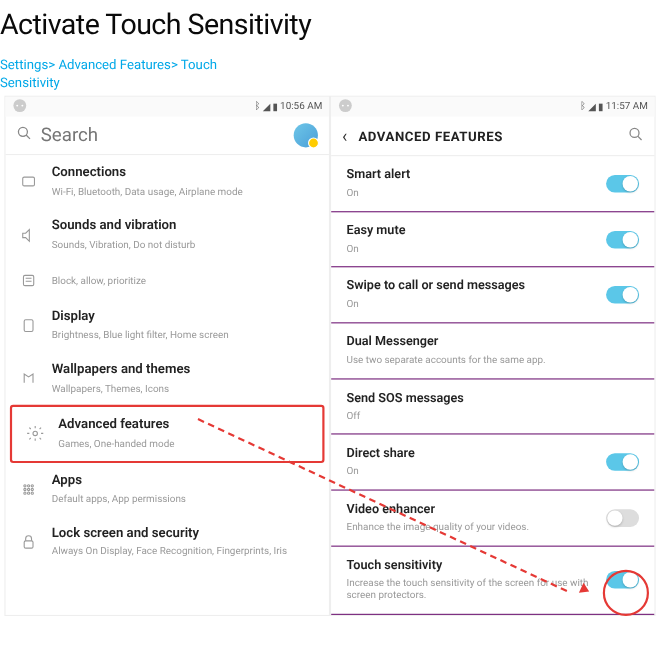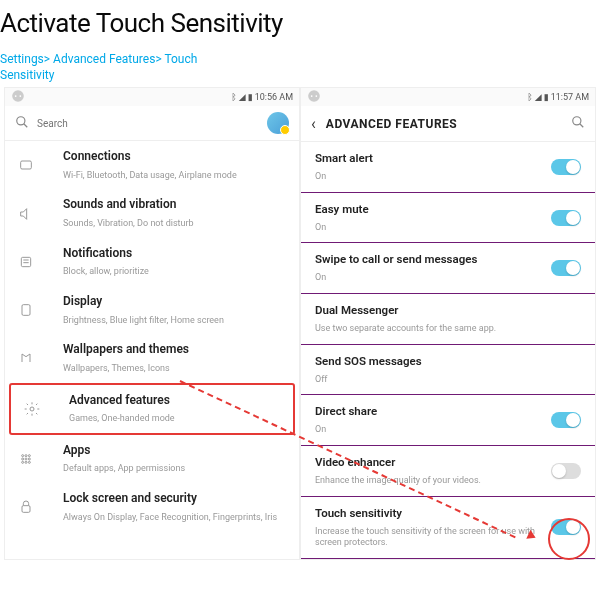--- a/index.html
+++ b/index.html
@@ -8,25 +8,25 @@
 .header{text-align:left;padding:8px 0 4px}
 .title{font-size:26px;font-weight:400;color:#0a0a0a;letter-spacing:-0.5px}
 .breadcrumb{font-size:12px;color:#00a8e8;margin-top:14px;line-height:1.3}
 .phones{display:flex;gap:0;padding:0 4px}
 .phone{flex:1;background:#fff;border:1px solid #eee;position:relative}
 .statusbar{height:18px;display:flex;align-items:center;justify-content:space-between;padding:0 6px;font-size:9px;color:#555;background:#fafafa}
 .status-left,.status-right{display:flex;align-items:center;gap:2px}
 .status-icon{font-size:9px}
 .searchbar{display:flex;align-items:center;padding:6px 10px;gap:8px;border-bottom:1px solid #eee}
 .search-icon{color:#888;font-size:14px}
-.search-input{flex:1;border:none;outline:none;font-size:10px;color:#888;background:transparent}
+.search-input{flex:1;border:none;outline:none;font-size:17px;color:#888;background:transparent}
 .avatar{width:22px;height:22px;border-radius:50%;background:linear-gradient(135deg,#6ec6e8 0%,#4a9fd8 100%);position:relative}
 .avatar::after{content:'';position:absolute;bottom:-1px;right:-1px;width:8px;height:8px;border-radius:50%;background:#ffcc00;border:1px solid #fff}
 .list{overflow:hidden}
-.item{display:flex;align-items:center;padding:8px 12px;gap:28px;position:relative}
+.item{display:flex;align-items:center;padding:8px 12px;gap:12px;position:relative}
 .item-icon{width:18px;height:18px;display:flex;align-items:center;justify-content:center;color:#888;flex-shrink:0}
 .item-icon svg{width:16px;height:16px;stroke:#999;fill:none;stroke-width:1.5}
 .item-text{flex:1;min-width:0}
 .item-title{font-size:12px;font-weight:600;color:#222;line-height:1.3}
 .item-sub{font-size:9px;color:#999;line-height:1.3;margin-top:5px}
 .highlight{border:2px solid #e53935;border-radius:3px;margin:0 4px}
 .topbar{display:flex;align-items:center;padding:8px 10px;gap:10px;border-bottom:1px solid #eee}
 .back-arrow{font-size:16px;color:#333}
 .topbar-title{flex:1;font-size:12px;font-weight:700;letter-spacing:0.5px;color:#222}
 .search-icon-right{color:#888;font-size:14px}
@@ -112,21 +112,20 @@
         </div>
         <div class="item">
           <span class="item-icon">
               <svg viewBox="0 0 24 24">
                 <rect x="5" y="5" width="14" height="14" rx="2"></rect>
                 <line x1="8" y1="9" x2="16" y2="9"></line>
                 <line x1="8" y1="13" x2="16" y2="13"></line>
               </svg>
             </span>
           <div class="item-text">
-              <div class="item-title">Notifications</div>
               <div class="item-sub">Block, allow, prioritize</div>
             </div>
         </div>
         <div class="item">
           <span class="item-icon">
               <svg viewBox="0 0 24 24">
                 <rect x="6" y="4" width="12" height="16" rx="2"></rect>
               </svg>
             </span>
           <div class="item-text">

